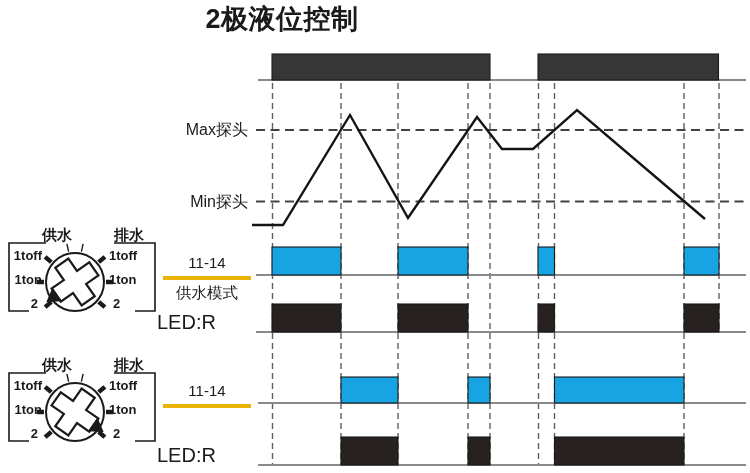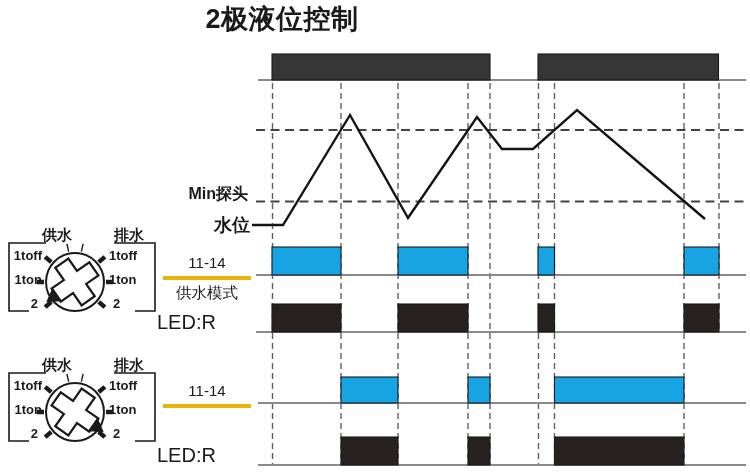--- a/index.html
+++ b/index.html
@@ -5,21 +5,21 @@
   html,body{margin:0;padding:0;background:#fff;}
   .stage{
     position:relative;width:750px;height:473px;background:#ffffff;overflow:hidden;
     font-family:"Liberation Sans",sans-serif;color:#1a1a1a;padding-left:31px;
   }
   .abs{position:absolute;}
   .page-title{left:197px;top:1px;width:170px;text-align:center;font-size:27px;font-weight:600;letter-spacing:.5px;white-space:nowrap;}
   .us-label{left:150px;top:59px;width:84px;text-align:right;font-size:21px;line-height:22px;}
   .probe-label{left:140px;width:108px;text-align:right;font-size:16px;line-height:17px;white-space:nowrap;}
   .max-probe{top:121px;}
-  .min-probe{top:185px;font-weight:bold;}
+  .min-probe{top:193px;}
   .water-label{left:140px;top:213px;width:110px;text-align:right;font-size:18px;font-weight:700;white-space:nowrap;}
   .frac{left:163px;width:88px;text-align:center;}
   .frac .term{font-size:15px;line-height:25px;border-bottom:4px solid #eab308;padding-bottom:1px;}
   .frac .mode{font-size:15.5px;line-height:17px;padding-top:4px;white-space:nowrap;text-align:center;}
   .frac-supply{top:250px;}
   .frac-drain{top:378px;}
   .led-label{left:157px;width:88px;text-align:left;font-size:20px;line-height:20px;}
   .led-supply{top:312px;}
   .led-drain{top:445px;}
   svg.diagram{left:0;top:0;}
@@ -69,22 +69,22 @@
       <rect x="468" y="377" width="22" height="26" fill="#18a4e3" stroke="#1a1a1a" stroke-width="1.1"></rect>
       <rect x="554.5" y="377" width="129.5" height="26" fill="#18a4e3" stroke="#1a1a1a" stroke-width="1.1"></rect>
       <line x1="258" x2="746" y1="465" y2="465" stroke="#8a8a8a" stroke-width="2"></line>
       <rect x="341" y="437" width="57" height="28" fill="#27211f" stroke="#1a1a1a" stroke-width="1.1"></rect>
       <rect x="468" y="437" width="22" height="28" fill="#27211f" stroke="#1a1a1a" stroke-width="1.1"></rect>
       <rect x="554.5" y="437" width="129.5" height="28" fill="#27211f" stroke="#1a1a1a" stroke-width="1.1"></rect>
       <polyline points="252,225 283,225 350,115 408,218 477,117 502,149 533,149 577,110 705,219" fill="none" stroke="#141414" stroke-width="2.4" stroke-linejoin="miter"></polyline>
     </svg>
 
   <div class="abs page-title">2极液位控制</div>
+  <div class="abs probe-label max-probe">Max探头</div>
   <div class="abs probe-label min-probe">Min探头</div>
-  <div class="abs water-label">水位</div>
 
   <div class="abs frac frac-supply">
     <div class="term">11-14</div>
     <div class="mode">供水模式</div>
   </div>
   <div class="abs led-label led-supply">LED:R</div>
 
   <div class="abs frac frac-drain">
     <div class="term">11-14</div>
   </div>

